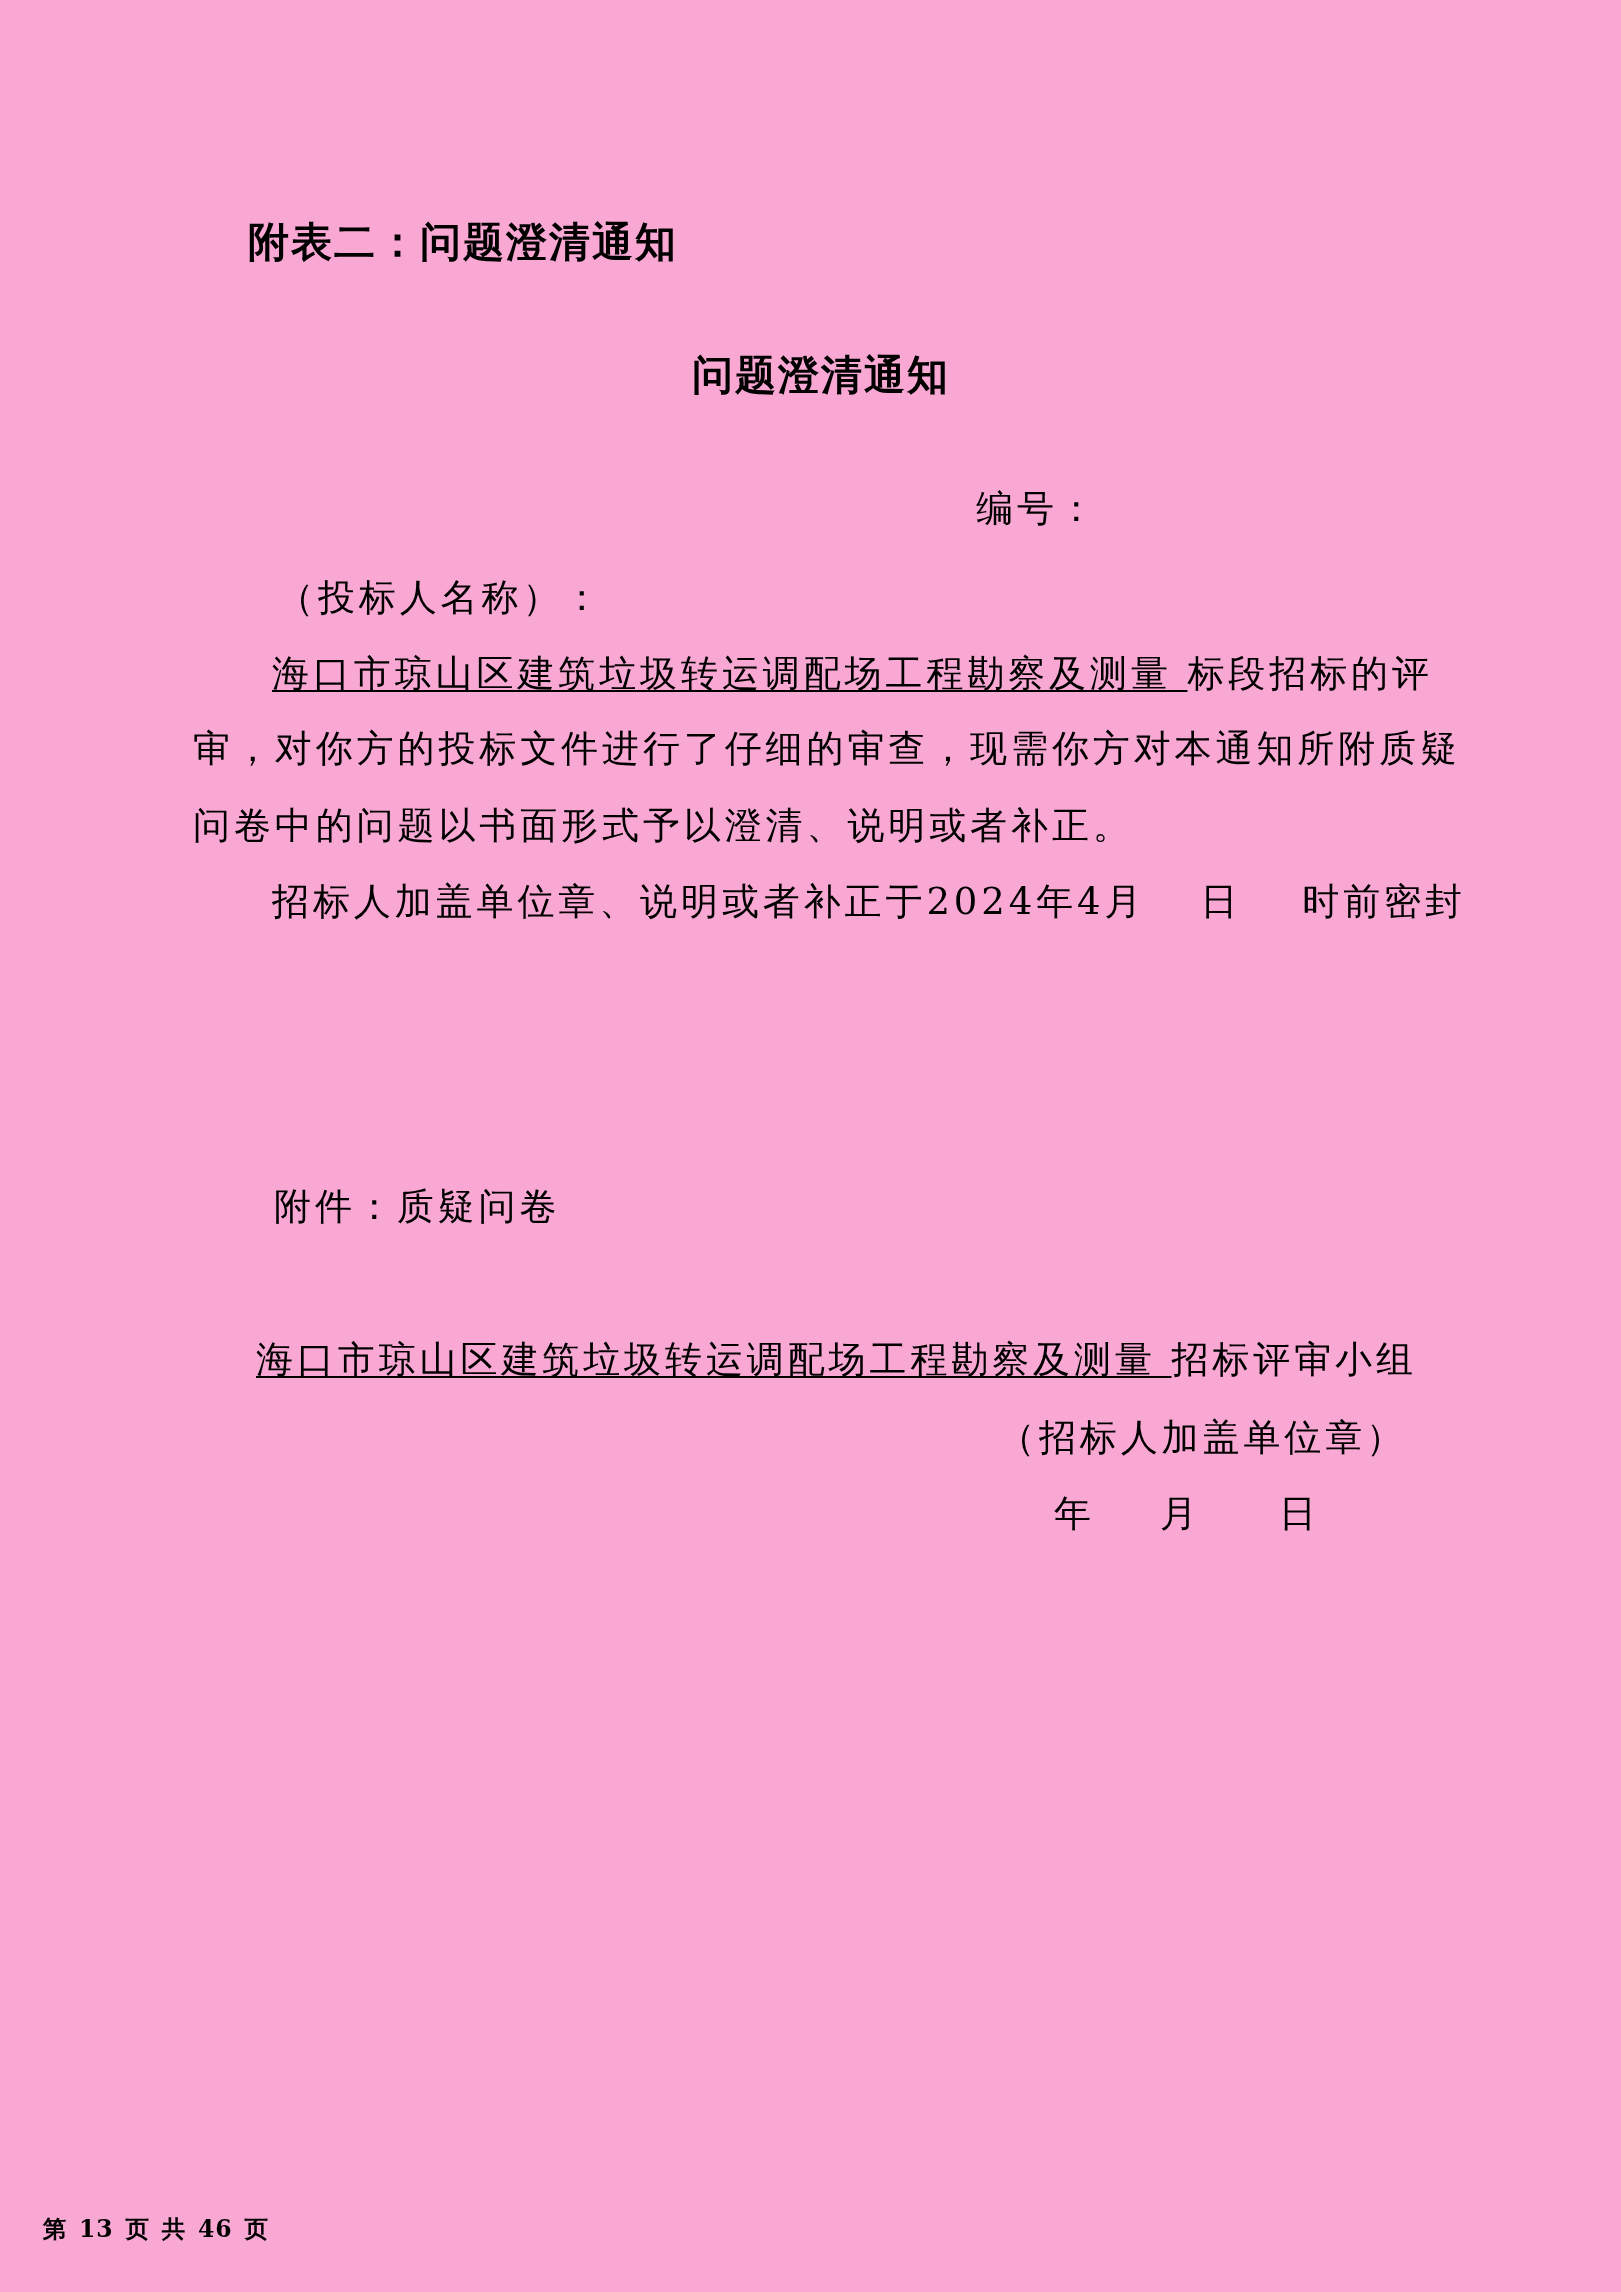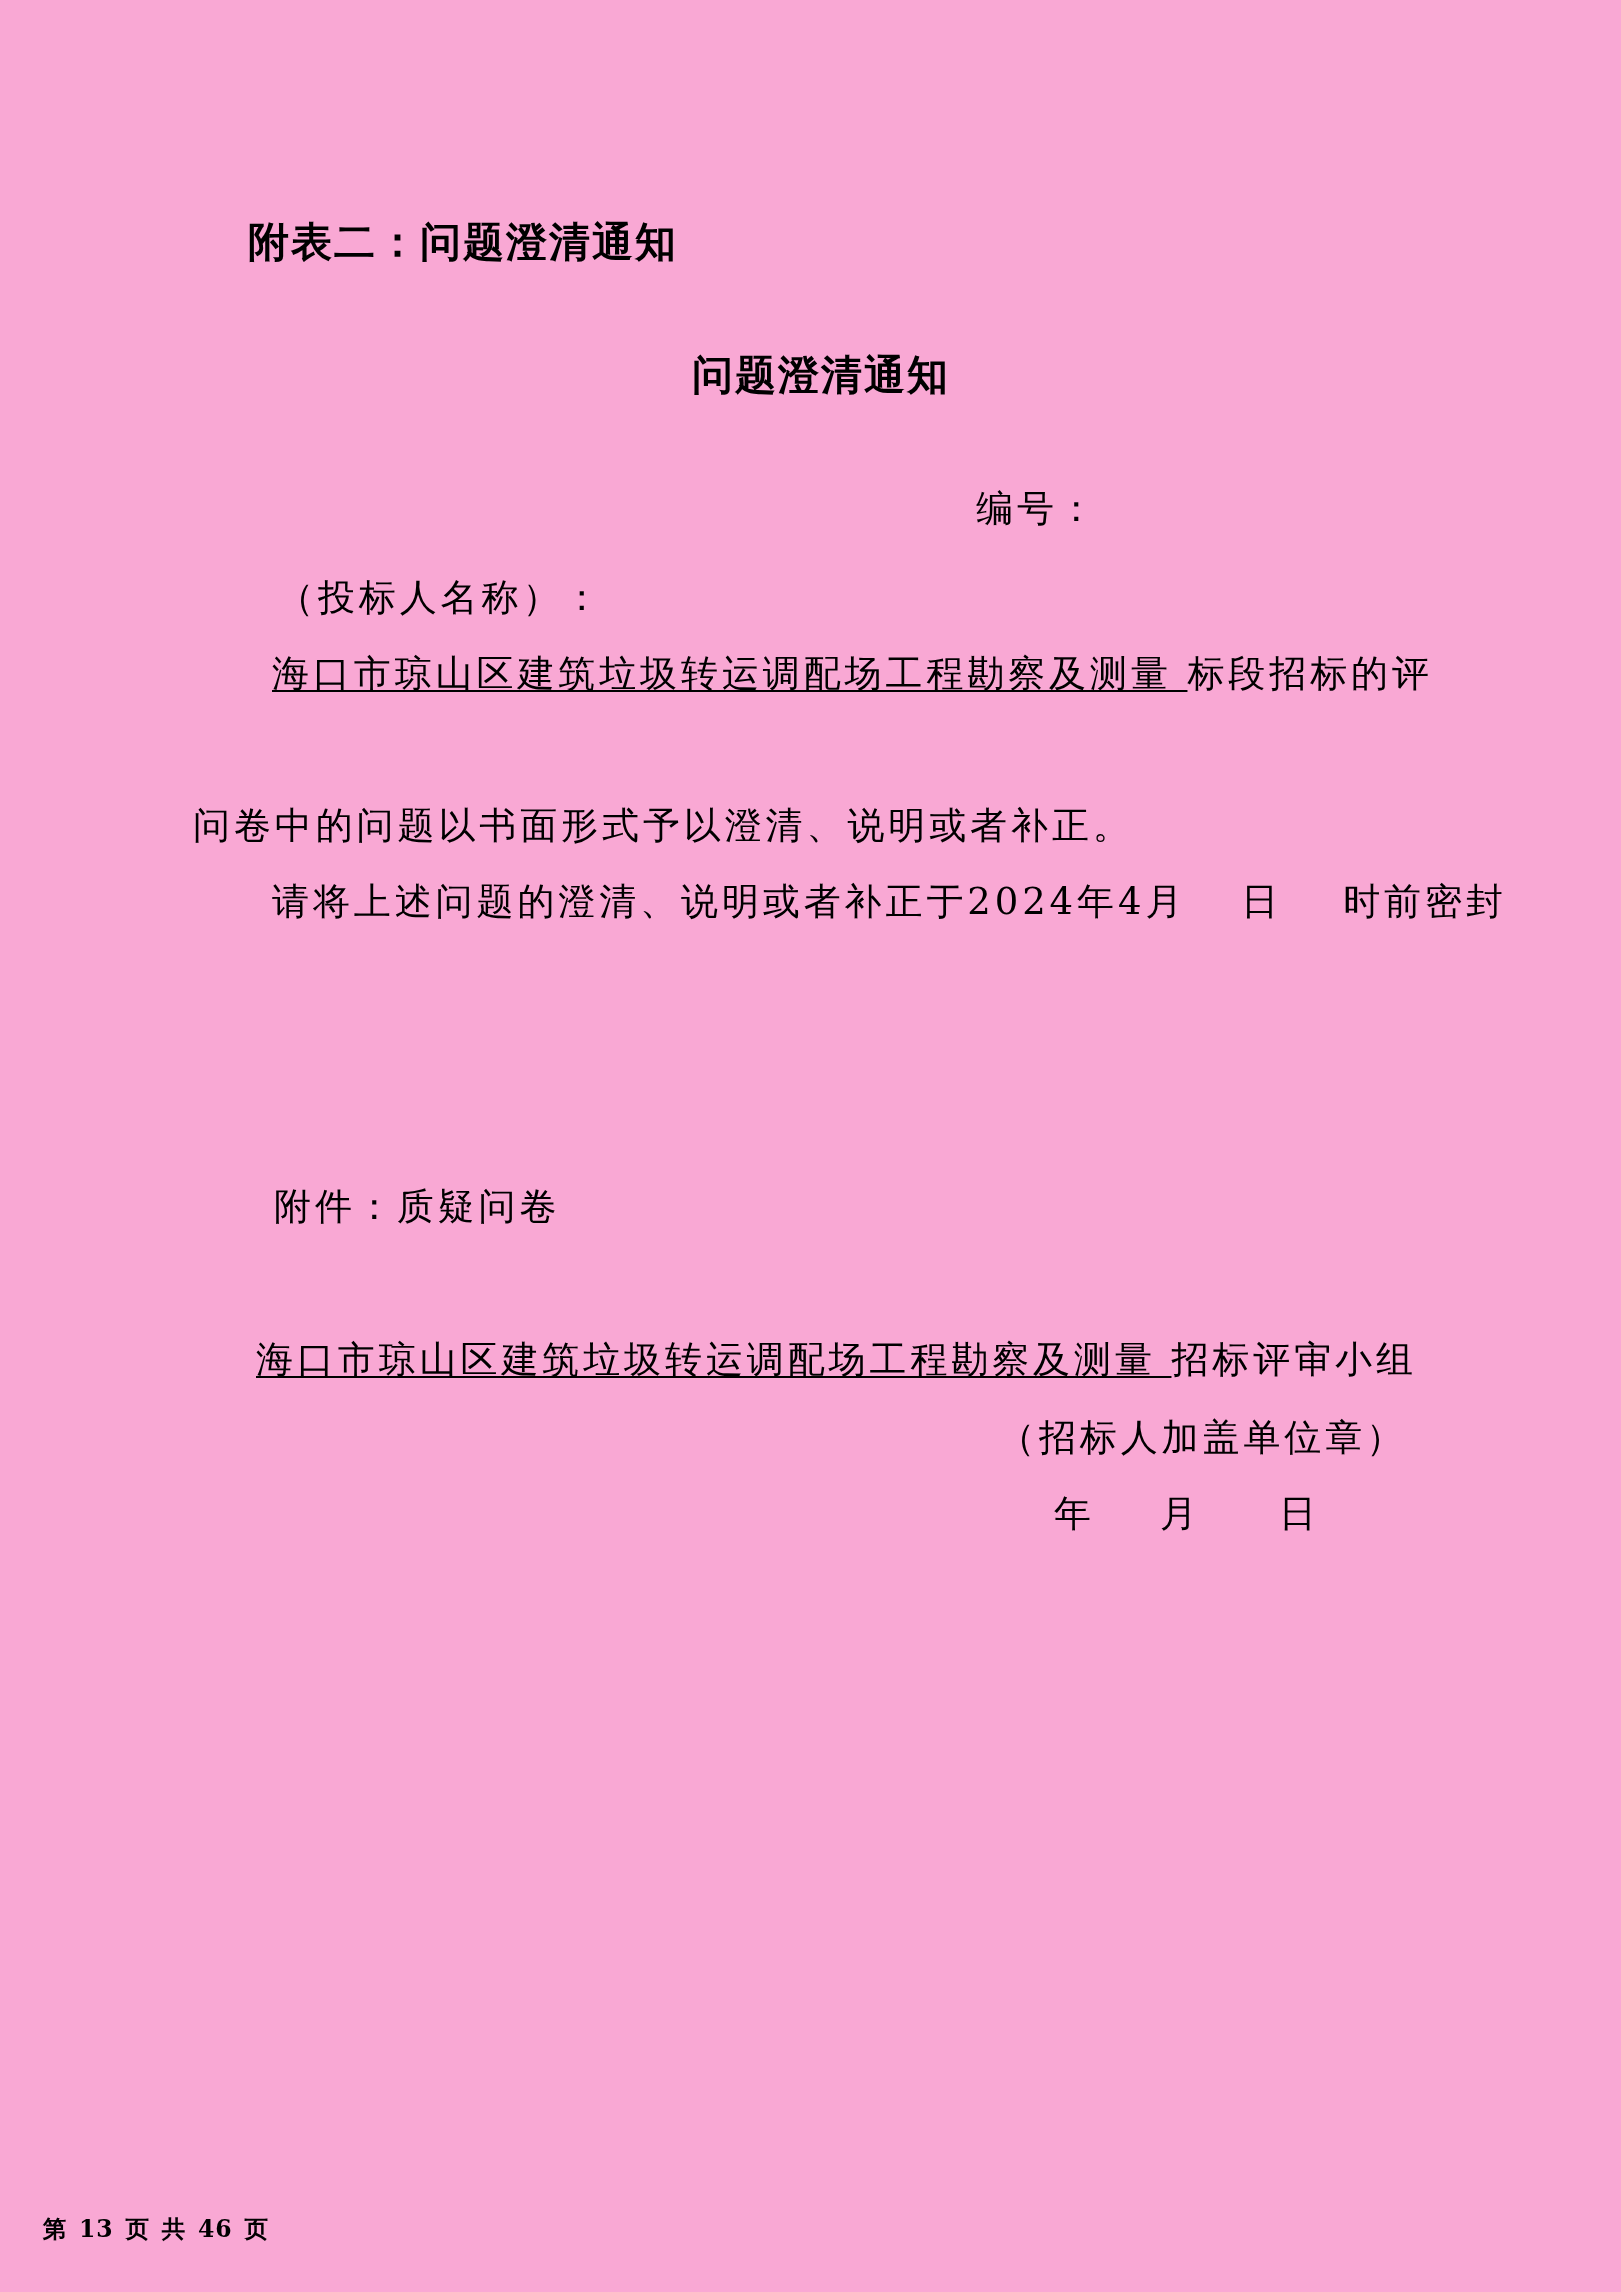--- a/index.html
+++ b/index.html
@@ -82,24 +82,25 @@
 
   <div class="abs title">问题澄清通知</div>
 
   <div class="abs body-text" style="left:976px; top:490px;">编号：</div>
 
   <div class="abs body-text" style="left:277px; top:579px;">（投标人名称）：</div>
 
   <div class="line" style="top:655px; left:272px;">
     <span class="u">海口市琼山区建筑垃圾转运调配场工程勘察及测量 </span><span>标段招标的评</span>
   </div>
+  <div class="line" style="top:730px;">审，对你方的投标文件进行了仔细的审查，现需你方对本通知所附质疑</div>
   <div class="line" style="top:807px;">问卷中的问题以书面形式予以澄清、说明或者补正。</div>
 
   <div class="line" style="top:883px; left:272px;">
-    <span>请将上述问题的澄清、说明或者补正于2024年4月</span><span style="display:inline-block; width:55px;"></span><span>日</span><span style="display:inline-block; width:61px;"></span><span>时前密封</span>
+    <span>招标人加盖单位章、说明或者补正于2024年4月</span><span style="display:inline-block; width:55px;"></span><span>日</span><span style="display:inline-block; width:61px;"></span><span>时前密封</span>
   </div>
 
   <div class="abs body-text" style="left:274px; top:1188px;text-align:center;">附件：质疑问卷</div>
 
   <div class="line" style="top:1341px; left:256px;">
     <span class="u">海口市琼山区建筑垃圾转运调配场工程勘察及测量 </span><span>招标评审小组</span>
   </div>
 
   <div class="abs body-text" style="left:998px; top:1419px;">（招标人加盖单位章）</div>
 

